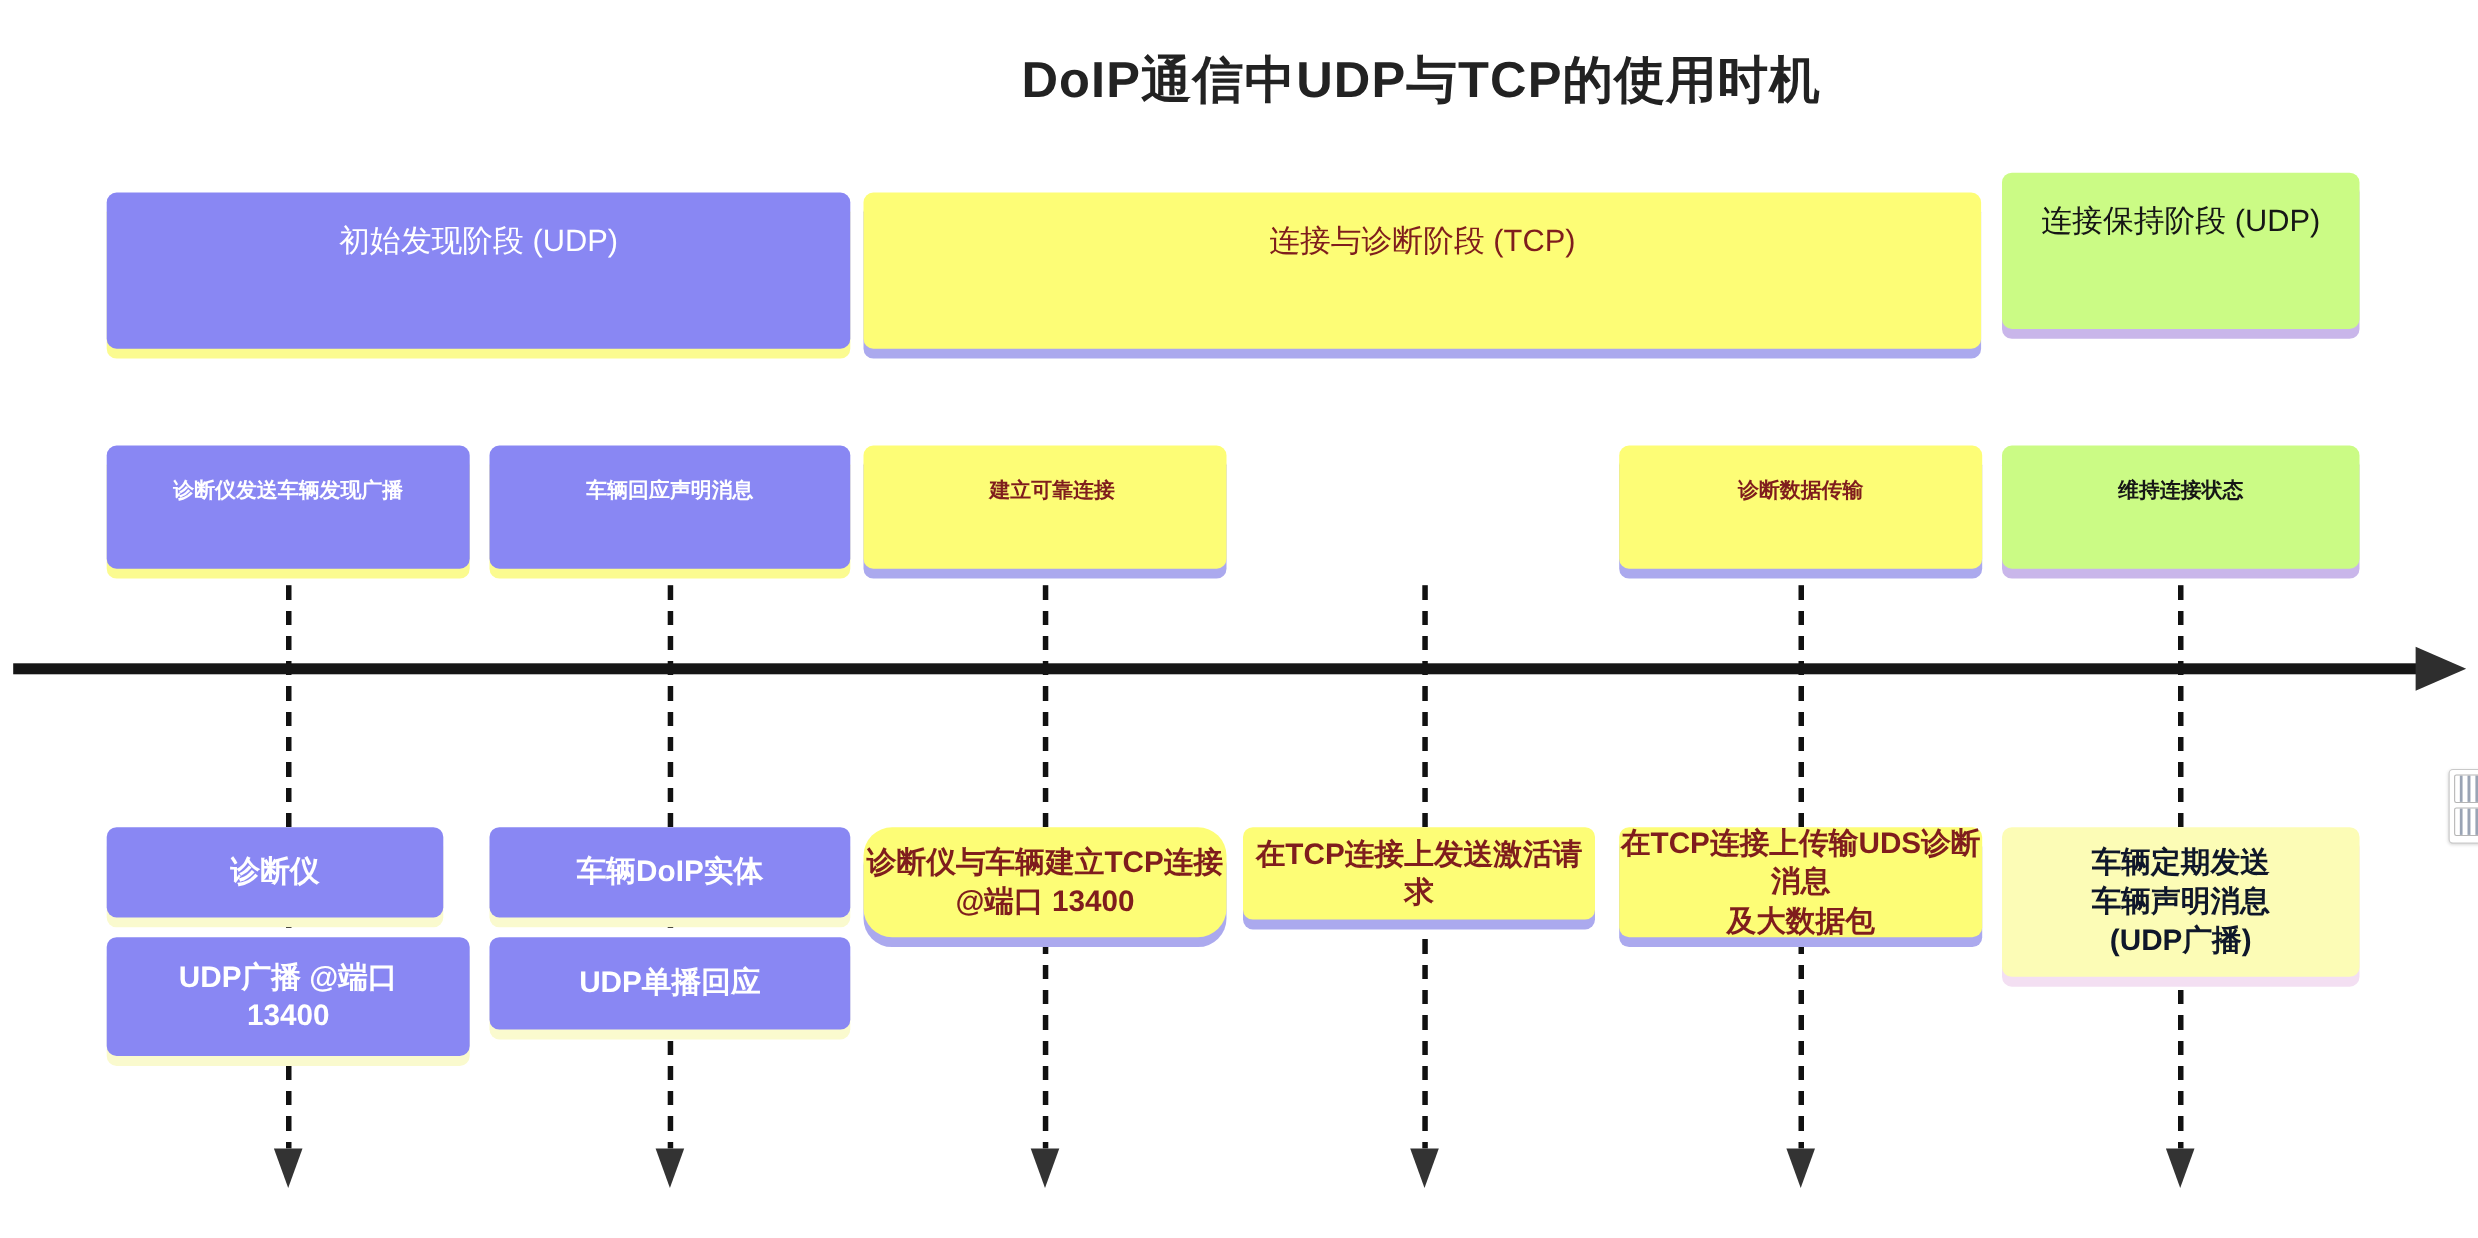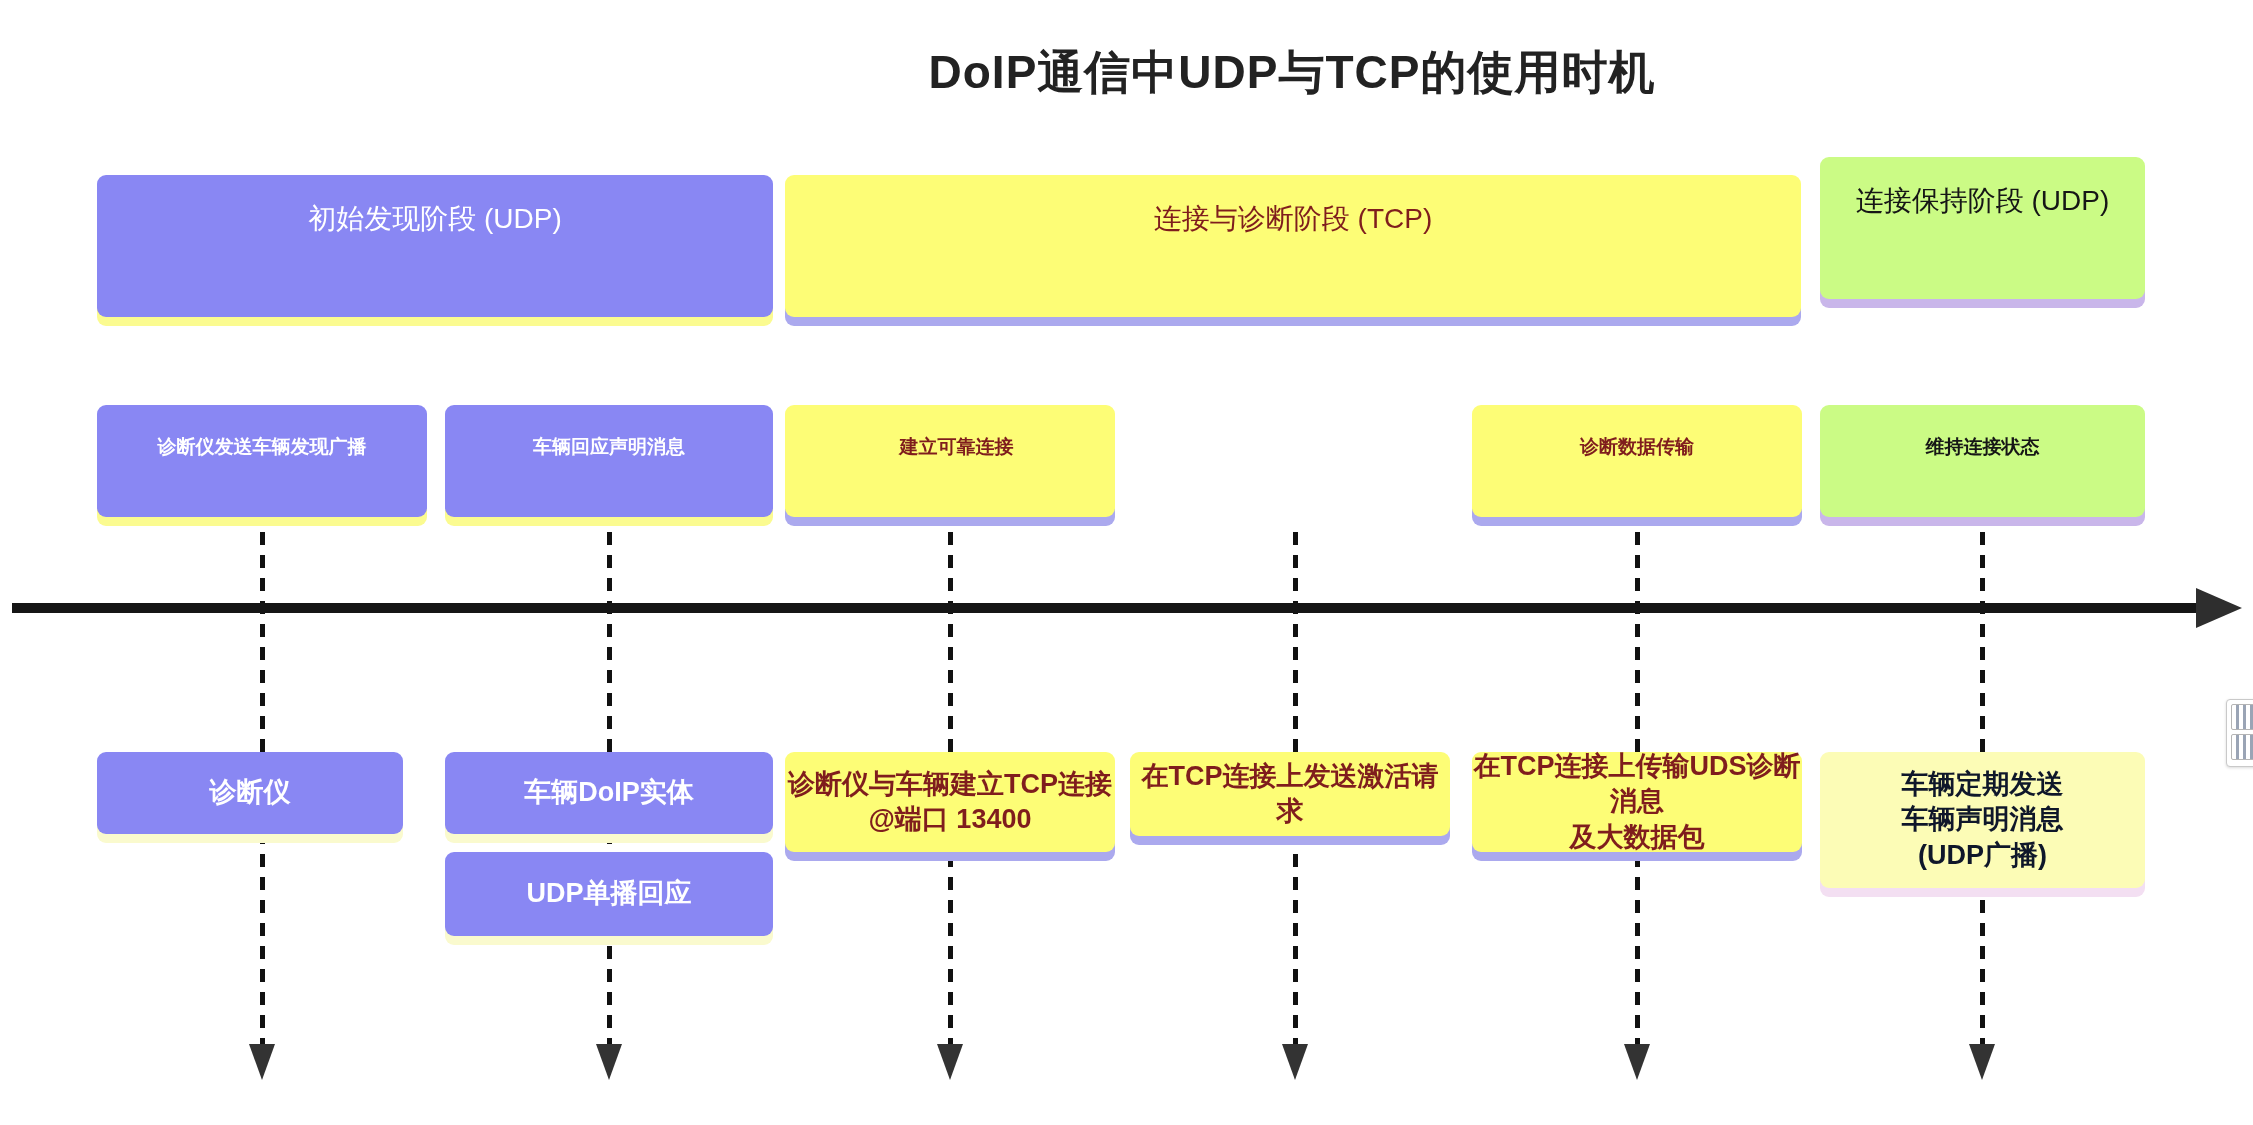--- a/index.html
+++ b/index.html
@@ -100,25 +100,27 @@
   <div class="box step c-purple sh-yellow" style="left:97px;top:405px;width:330px;">诊断仪发送车辆发现广播</div>
   <div class="box step c-purple sh-yellow" style="left:445px;top:405px;width:328px;">车辆回应声明消息</div>
   <div class="box step c-yellow sh-lavender" style="left:785px;top:405px;width:330px;padding-left:13px;">建立可靠连接</div>
   <div class="box step c-yellow sh-lavender" style="left:1472px;top:405px;width:330px;">诊断数据传输</div>
   <div class="box step c-green sh-lilac" style="left:1820px;top:405px;width:325px;">维持连接状态</div>
 
   <div class="timeline"></div>
   <div class="timeline-head"></div>
 
   <div class="box detail c-purple sh-cream" style="left:97px;top:752px;width:306px;height:82px;">诊断仪</div>
+  <div class="box detail c-purple sh-cream" style="left:97px;top:852px;width:330px;height:108px;">UDP广播 @端口
+13400</div>
 
   <div class="box detail c-purple sh-cream" style="left:445px;top:752px;width:328px;height:82px;">车辆DoIP实体</div>
   <div class="box detail c-purple sh-cream" style="left:445px;top:852px;width:328px;height:84px;">UDP单播回应</div>
 
-  <div class="box detail c-yellow sh-lavender" style="left:785px;top:752px;width:330px;height:100px;">诊断仪与车辆建立TCP连接
+  <div class="box detail c-yellow sh-lavender" style="left:785px;top:752px;width:330px;height:100px;border-radius:26px;">诊断仪与车辆建立TCP连接
 @端口 13400</div>
 
   <div class="box detail c-yellow sh-lavender" style="left:1130px;top:752px;width:320px;height:84px;">在TCP连接上发送激活请求</div>
 
   <div class="box detail c-yellow sh-lavender" style="left:1472px;top:752px;width:330px;height:100px;">在TCP连接上传输UDS诊断消息
 及大数据包</div>
 
   <div class="box detail c-lightyellow sh-pink" style="left:1820px;top:752px;width:325px;height:136px;">车辆定期发送
 车辆声明消息
 (UDP广播)</div>

